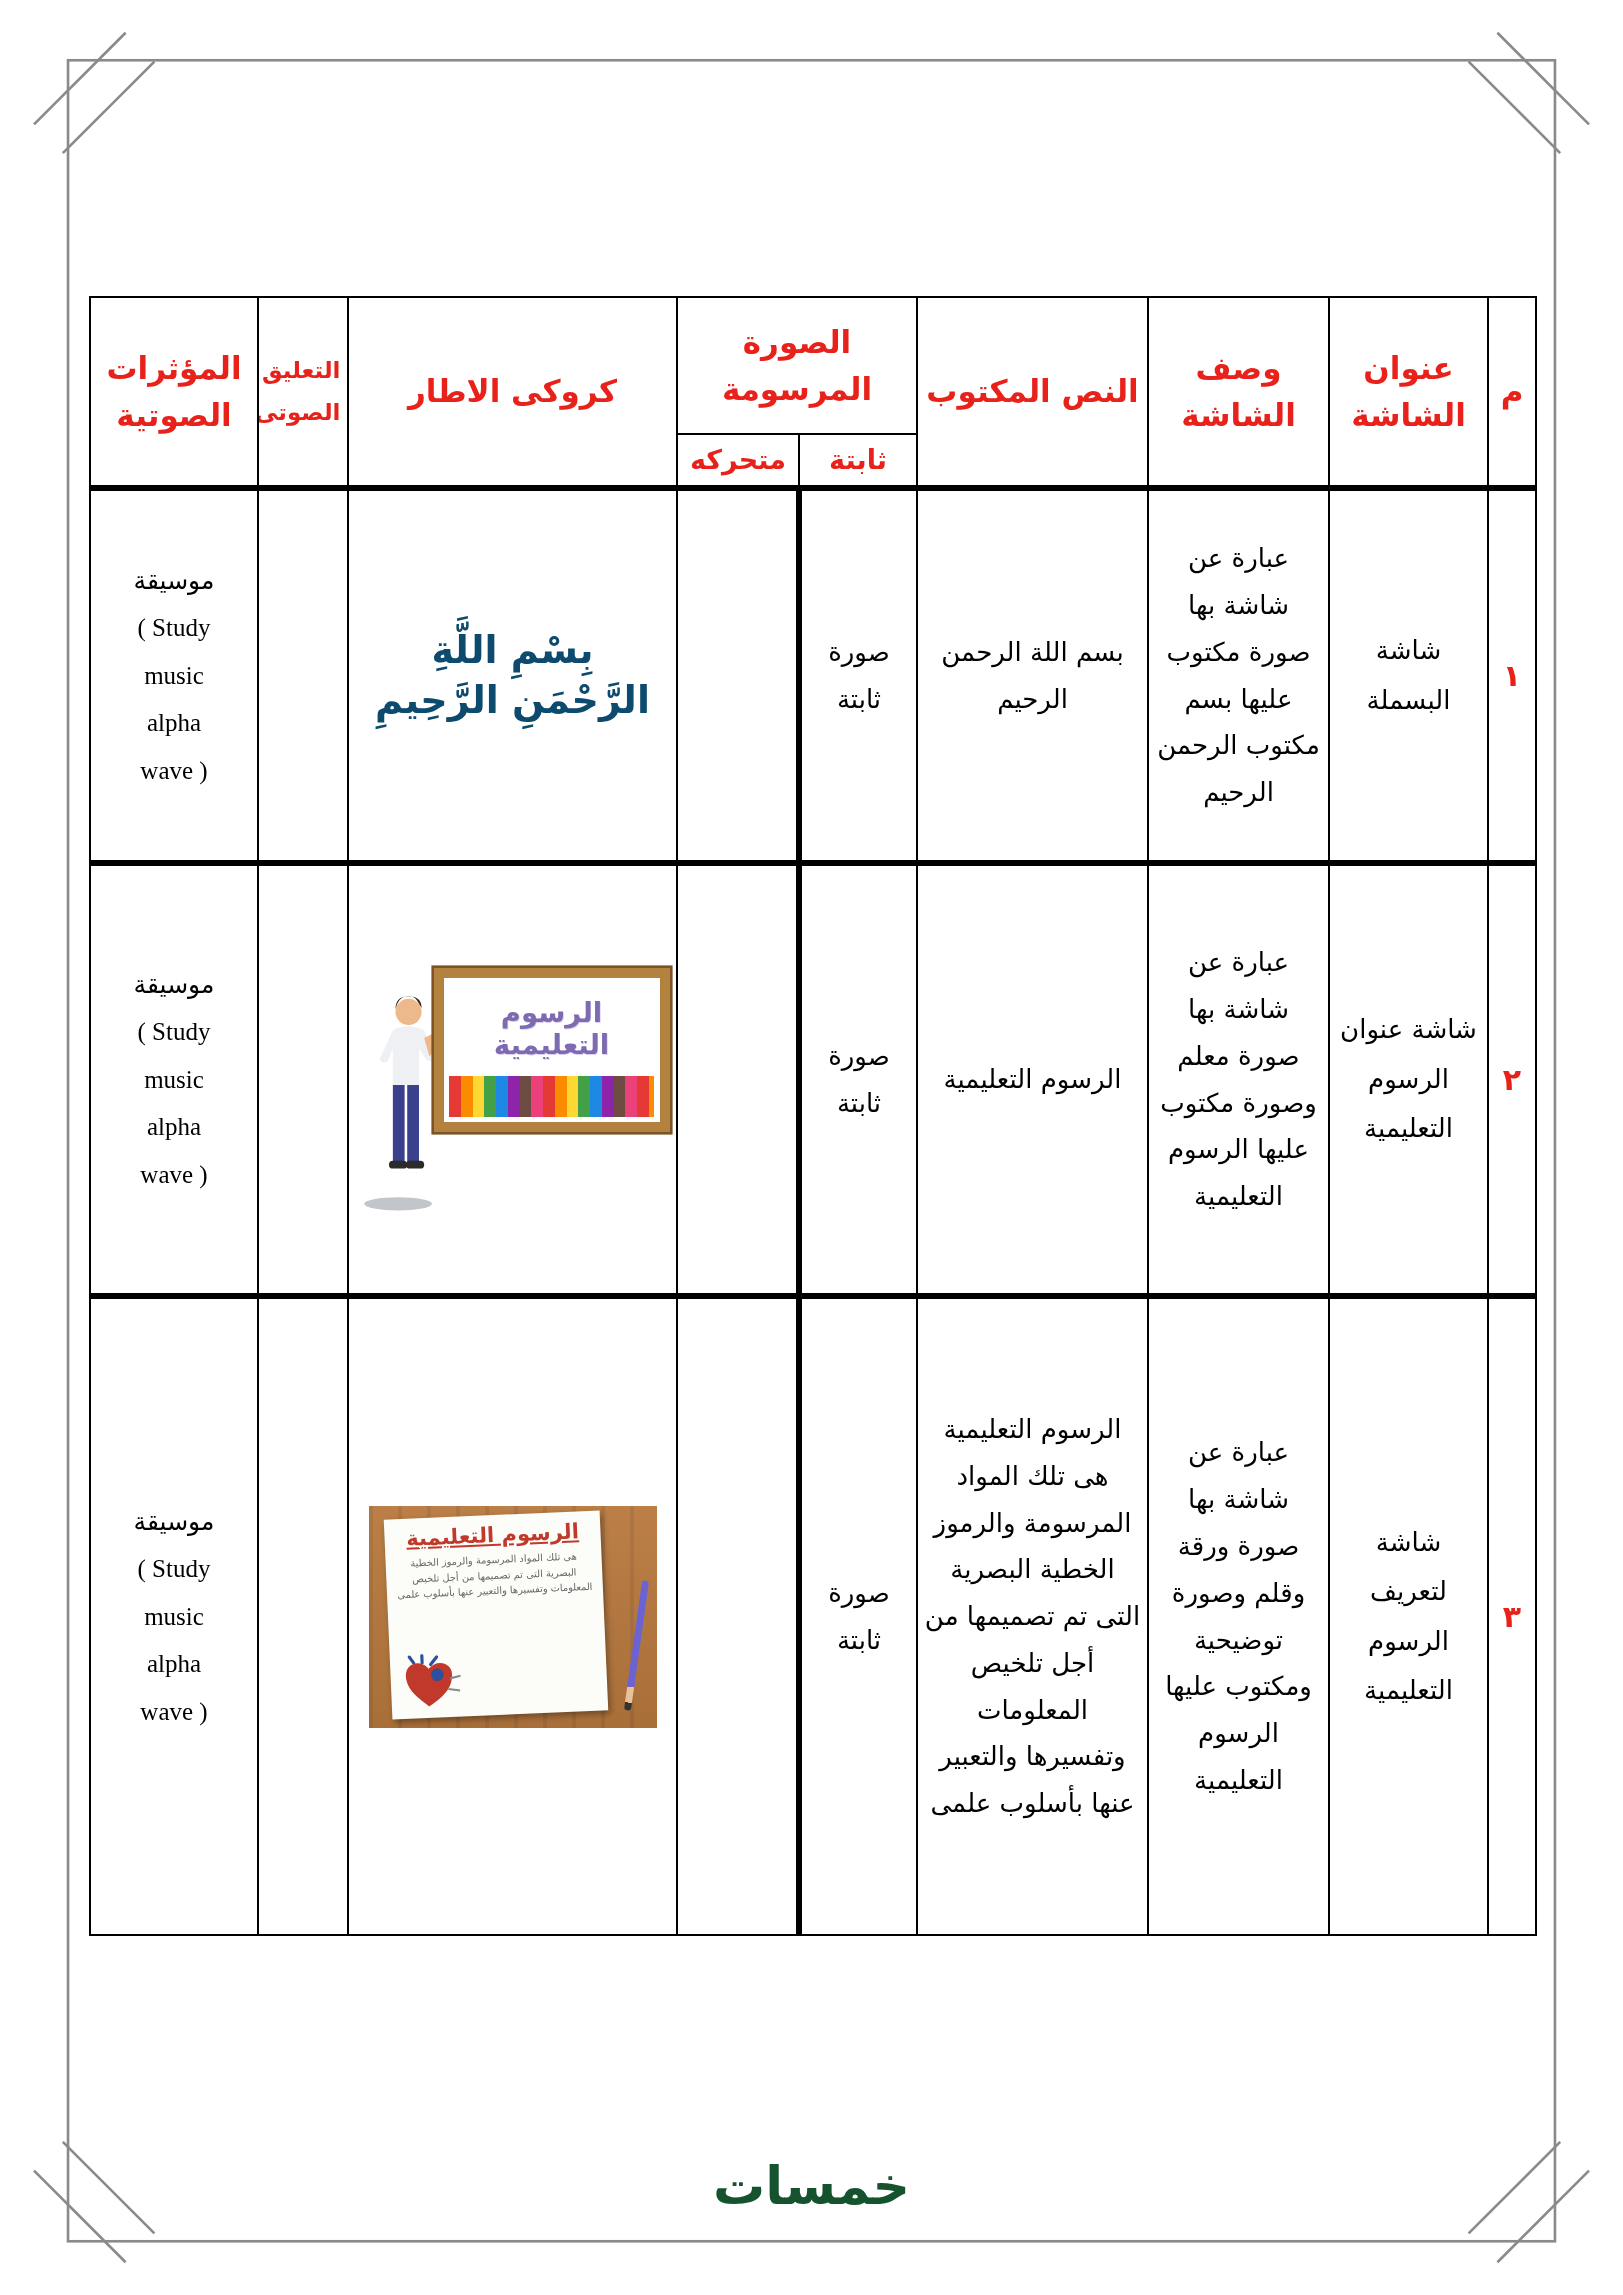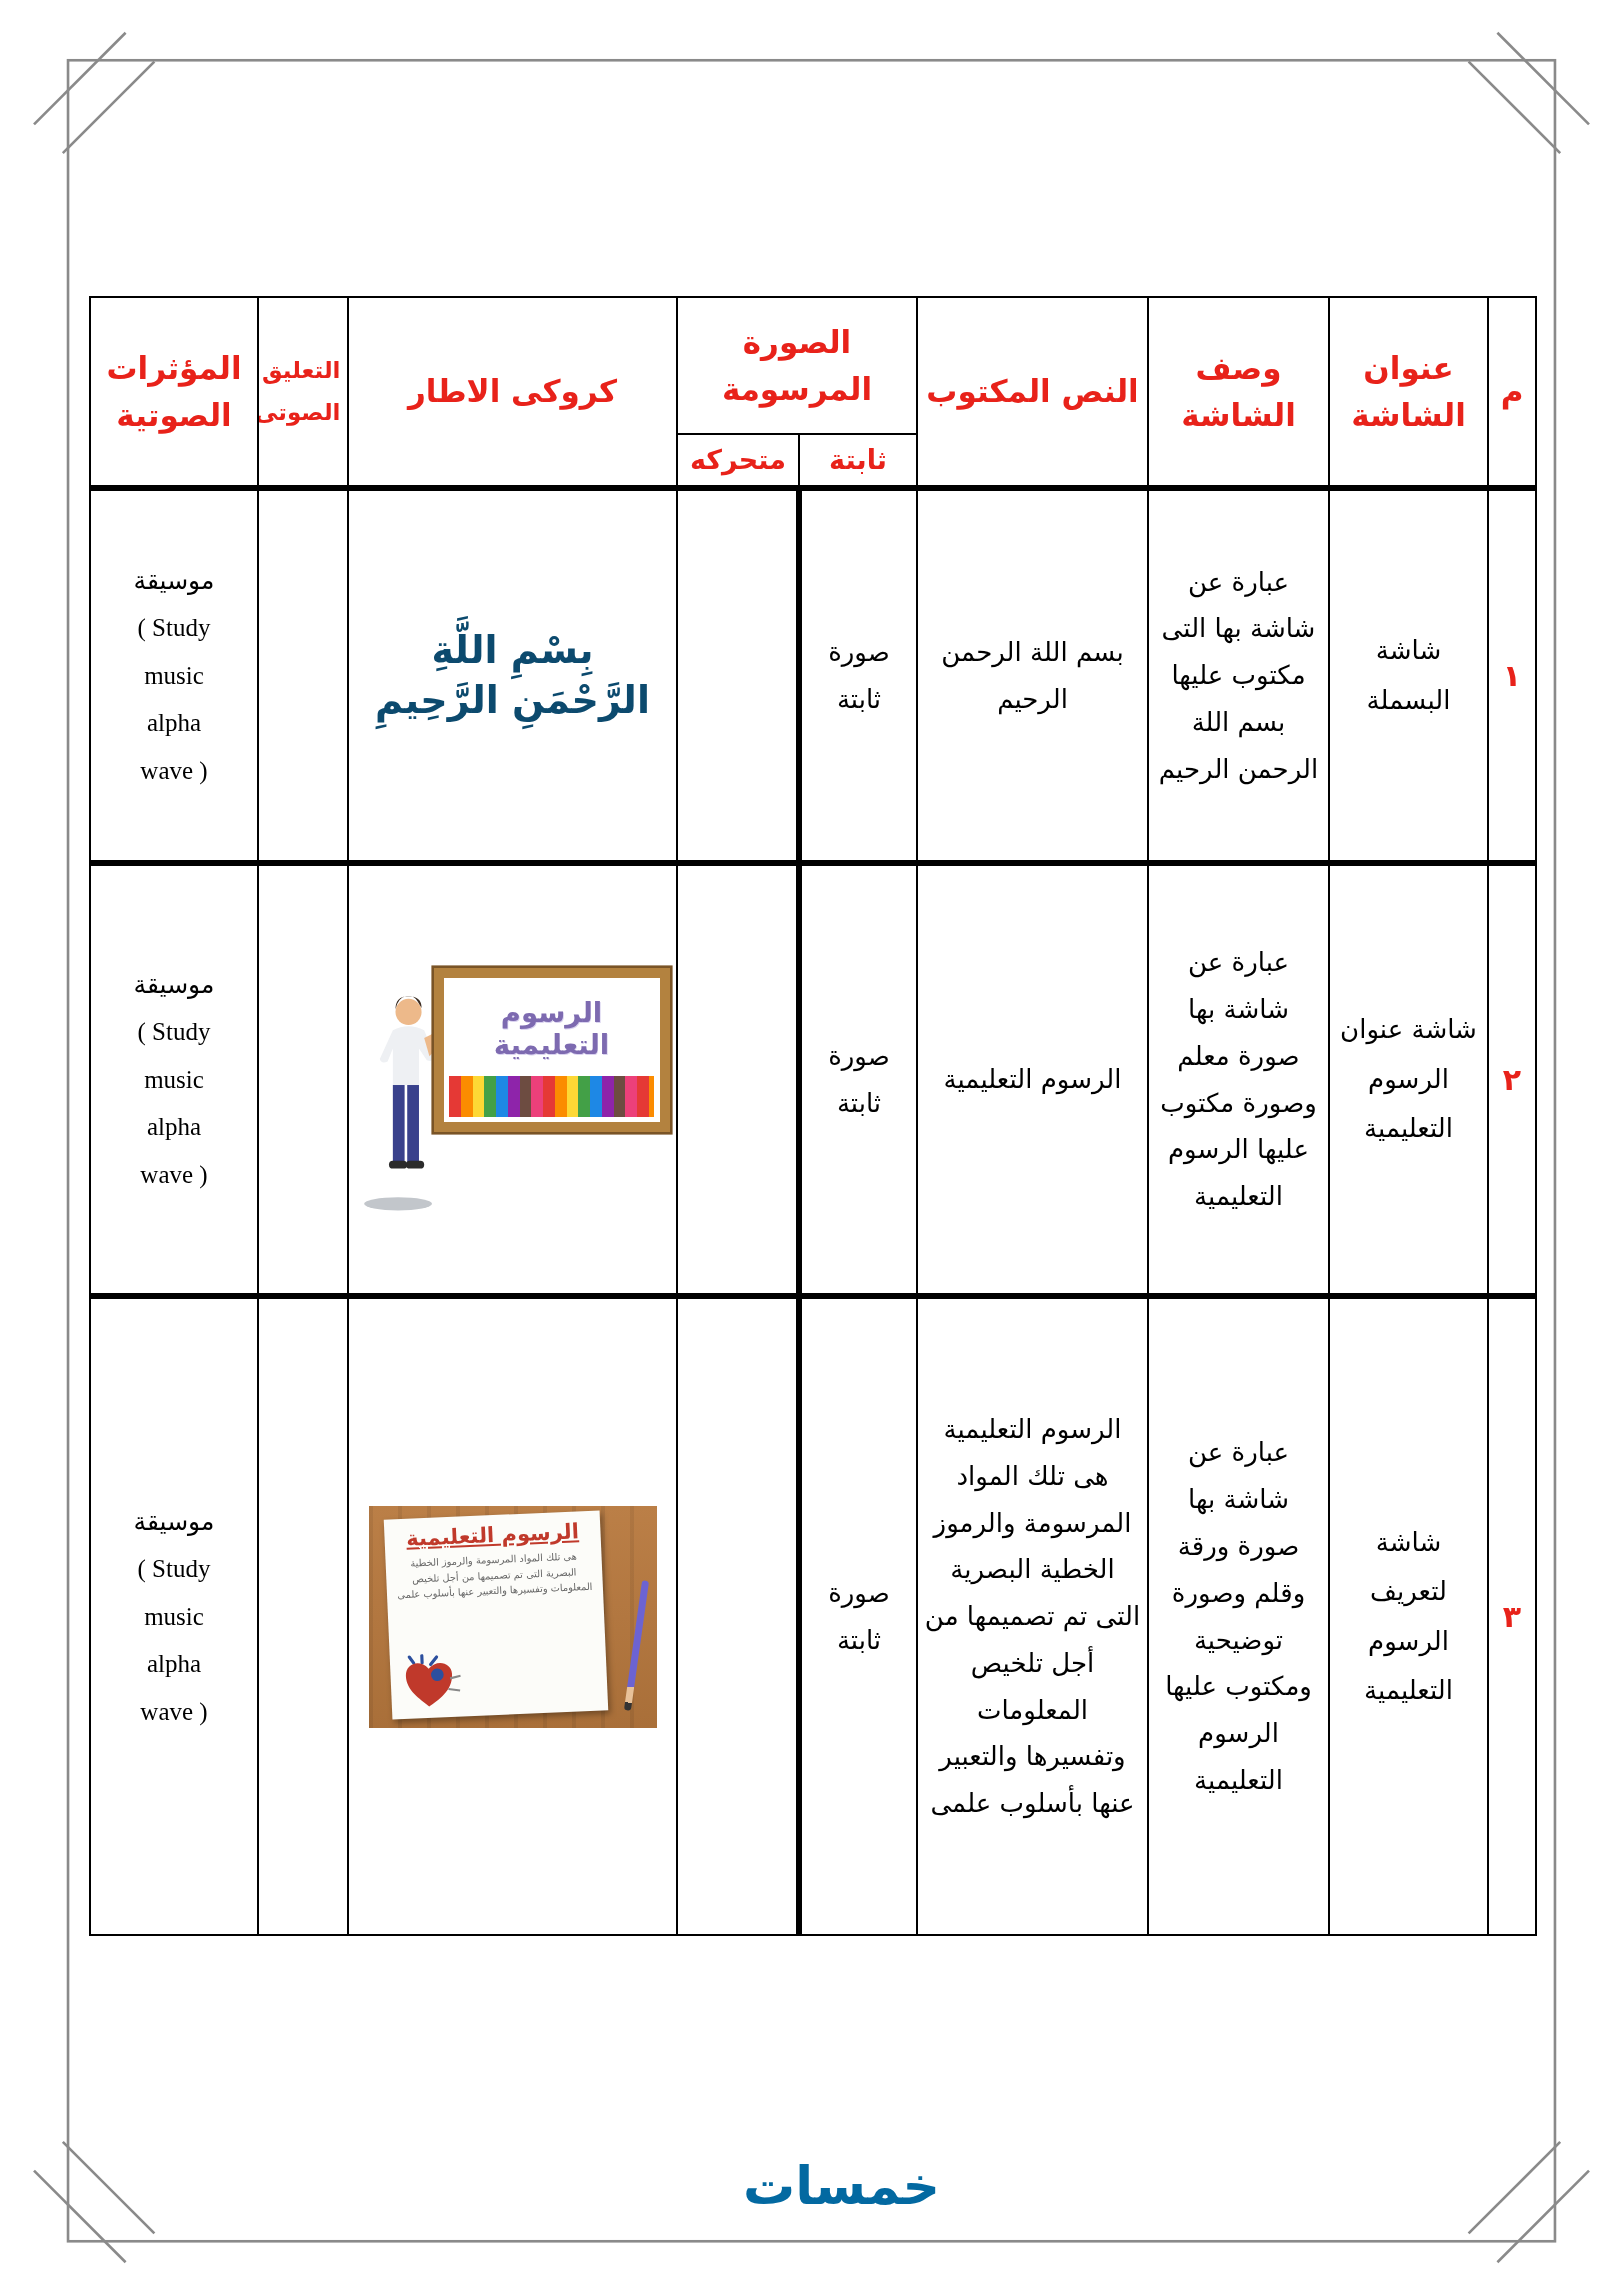--- a/index.html
+++ b/index.html
@@ -138,25 +138,24 @@
     border-radius: 3.3px;
     transform: rotate(8deg);
     background: linear-gradient(180deg, #6c63d2 0 82%, #e8c29a 82% 94%, #333 94%);
   }
 
   
   .watermark {
     position: absolute;
     left: 50%; top: 2156px;
     transform: translateX(-50%);
-    color: #0369a1;
+    color: #14532d;
     font-size: 52px;
     font-weight: bold;
     letter-spacing: 1.3px;
-    margin-left: 30px;
   }
 </style>
 </head>
 <body>
 
 <svg class="page-border-svg" width="1623" height="2295" viewBox="0 0 2481 3508">
   <rect x="104" y="92" width="2273" height="3334" fill="none" stroke="#8a8a8a" stroke-width="4"></rect>
 
   <line x1="52" y1="190" x2="192" y2="50" stroke="#8a8a8a" stroke-width="4"></line>
   <line x1="96" y1="234" x2="236" y2="94" stroke="#8a8a8a" stroke-width="4"></line>
@@ -197,21 +196,21 @@
     <tr class="hrow2" style="height:54px">
       <th class="th-sub">ثابتة</th>
       <th class="th-sub">متحركه</th>
     </tr>
   </thead>
   <tbody>
 
     <tr class="row-sep" style="height:375px">
       <td class="cell-num">١</td>
       <td class="cell-title">شاشة البسملة</td>
-      <td class="cell-desc">عبارة عن شاشة بها التى مكتوب عليها بسم اللة الرحمن الرحيم</td>
+      <td class="cell-desc">عبارة عن شاشة بها صورة مكتوب عليها بسم مكتوب الرحمن الرحيم</td>
       <td class="cell-text">بسم اللة الرحمن الرحيم</td>
       <td class="cell-static">صورة ثابتة</td>
       <td class="cell-animated"></td>
       <td class="cell-sketch">
         <div class="bismillah">بِسْمِ اللَّةِ الرَّحْمَنِ الرَّحِيمِ</div>
       </td>
       <td class="cell-voice"></td>
       <td class="cell-sound">موسيقة
 ( Study
 music

